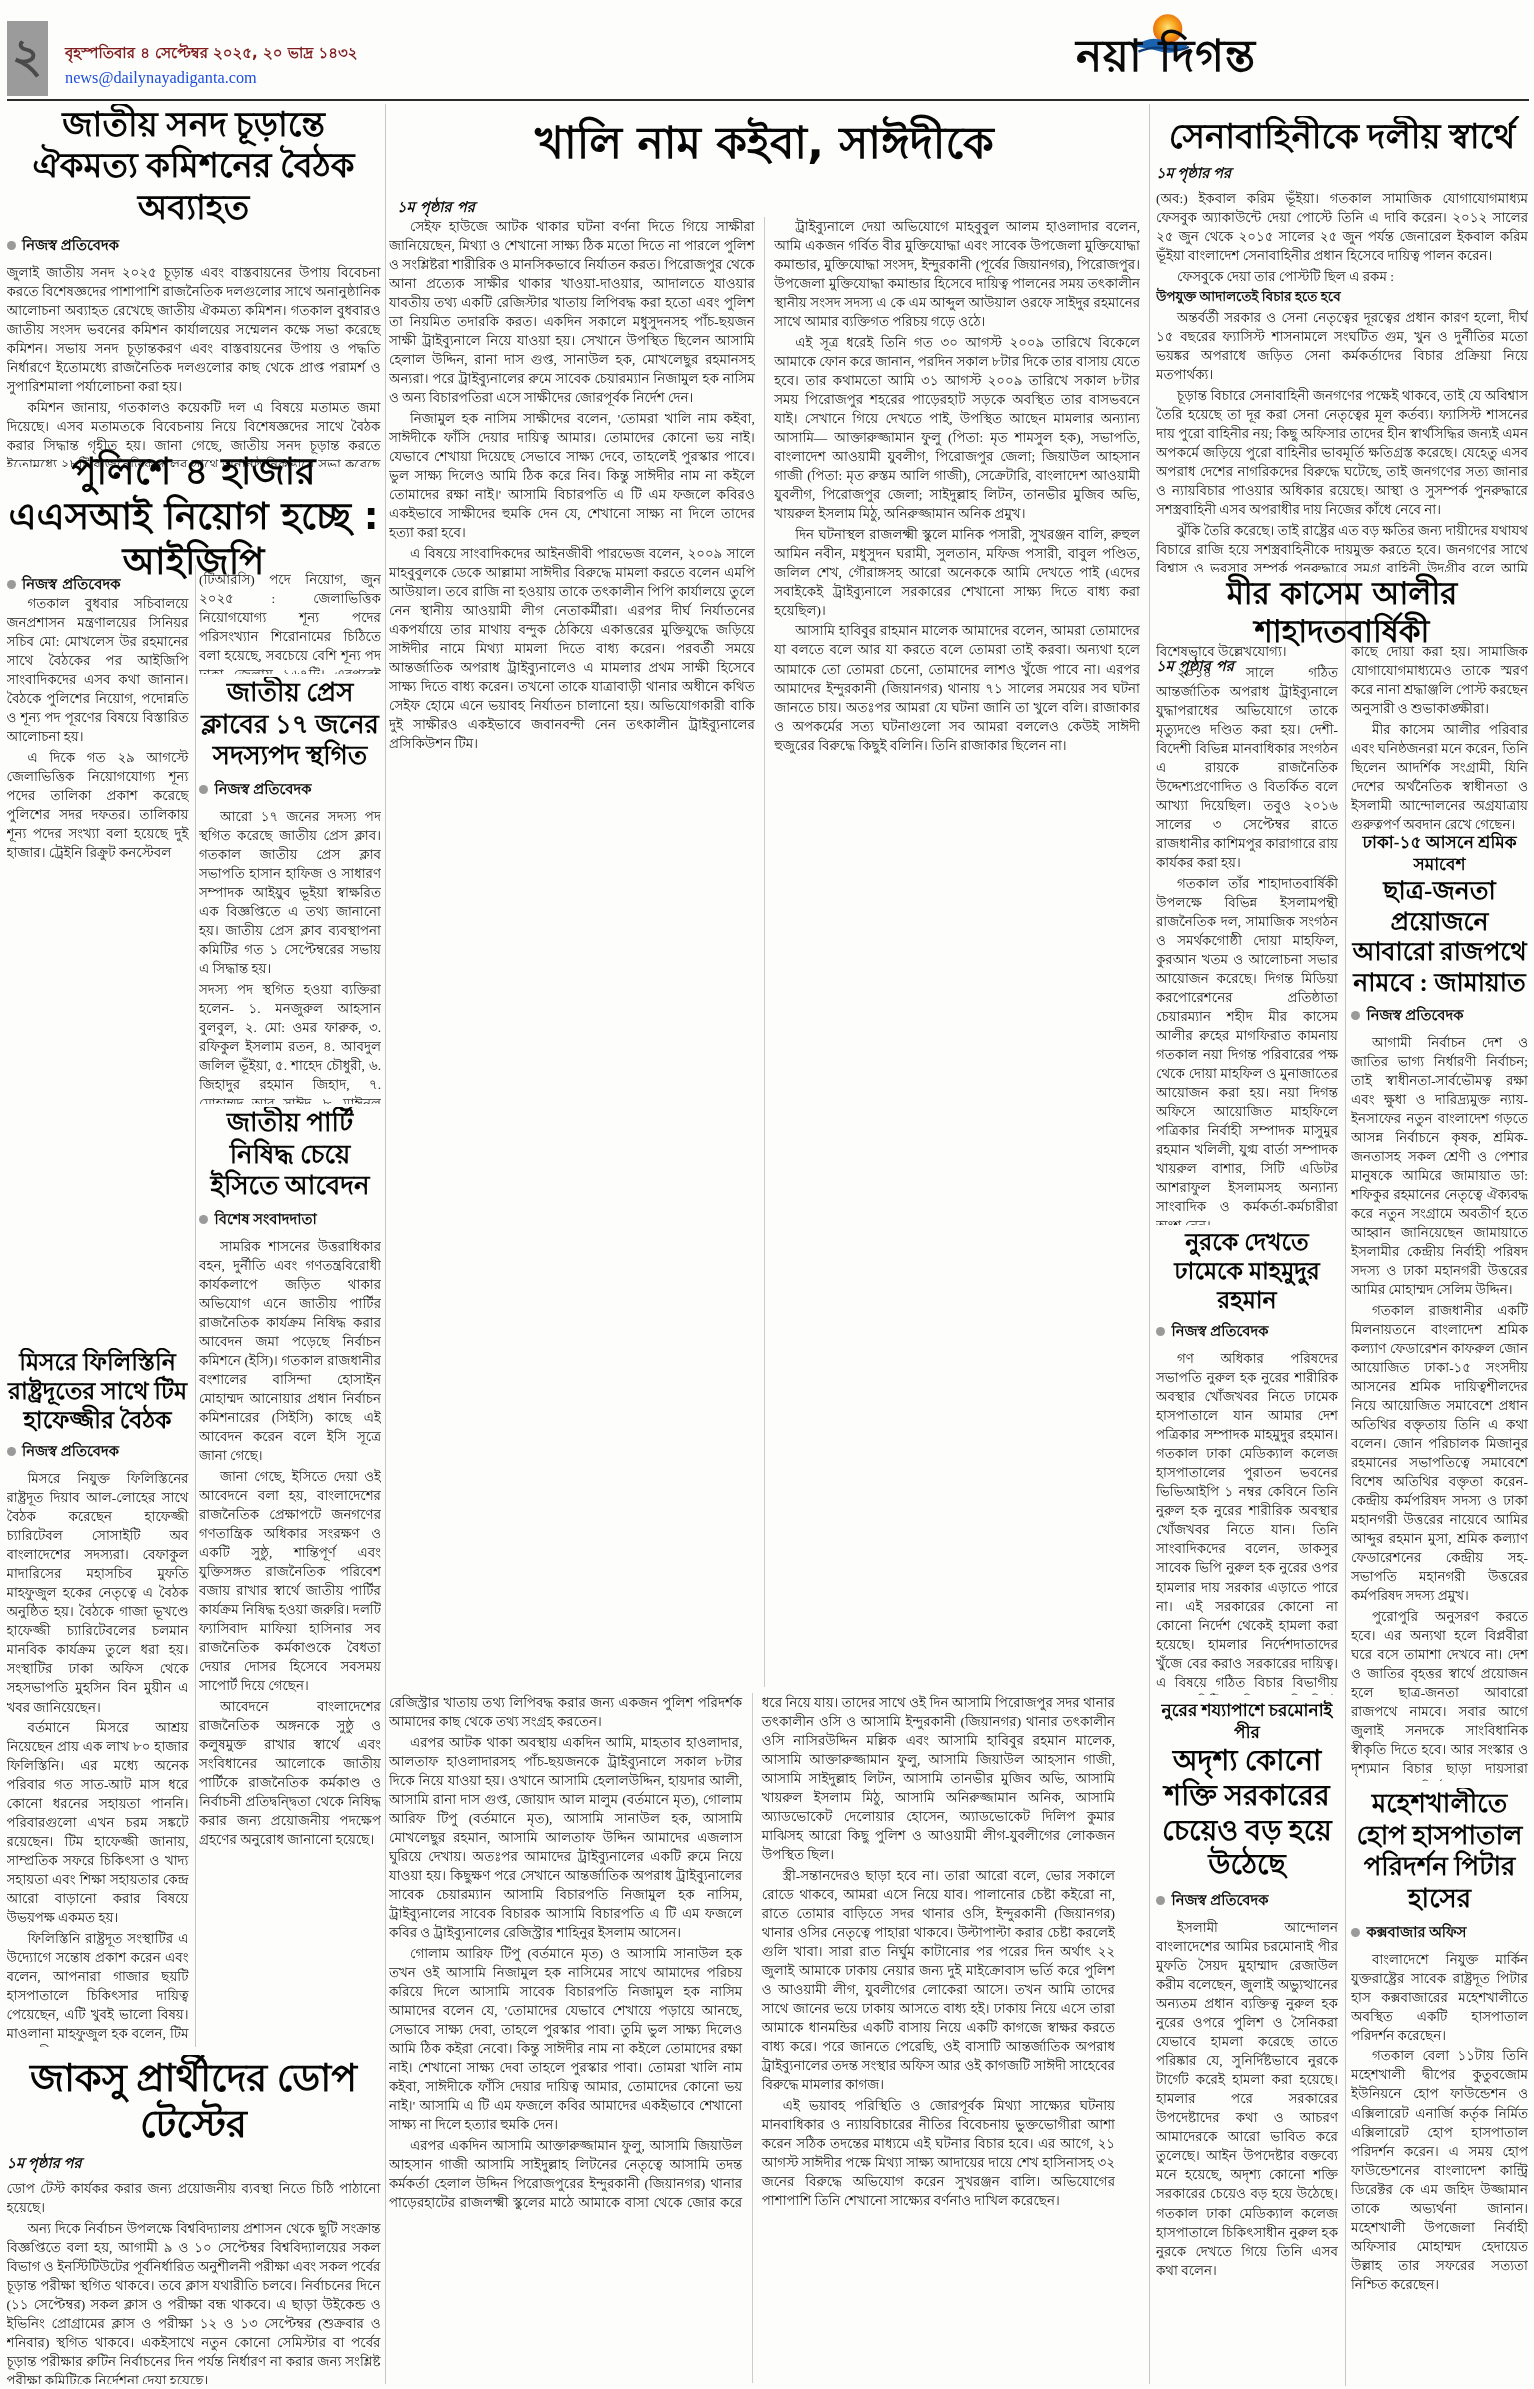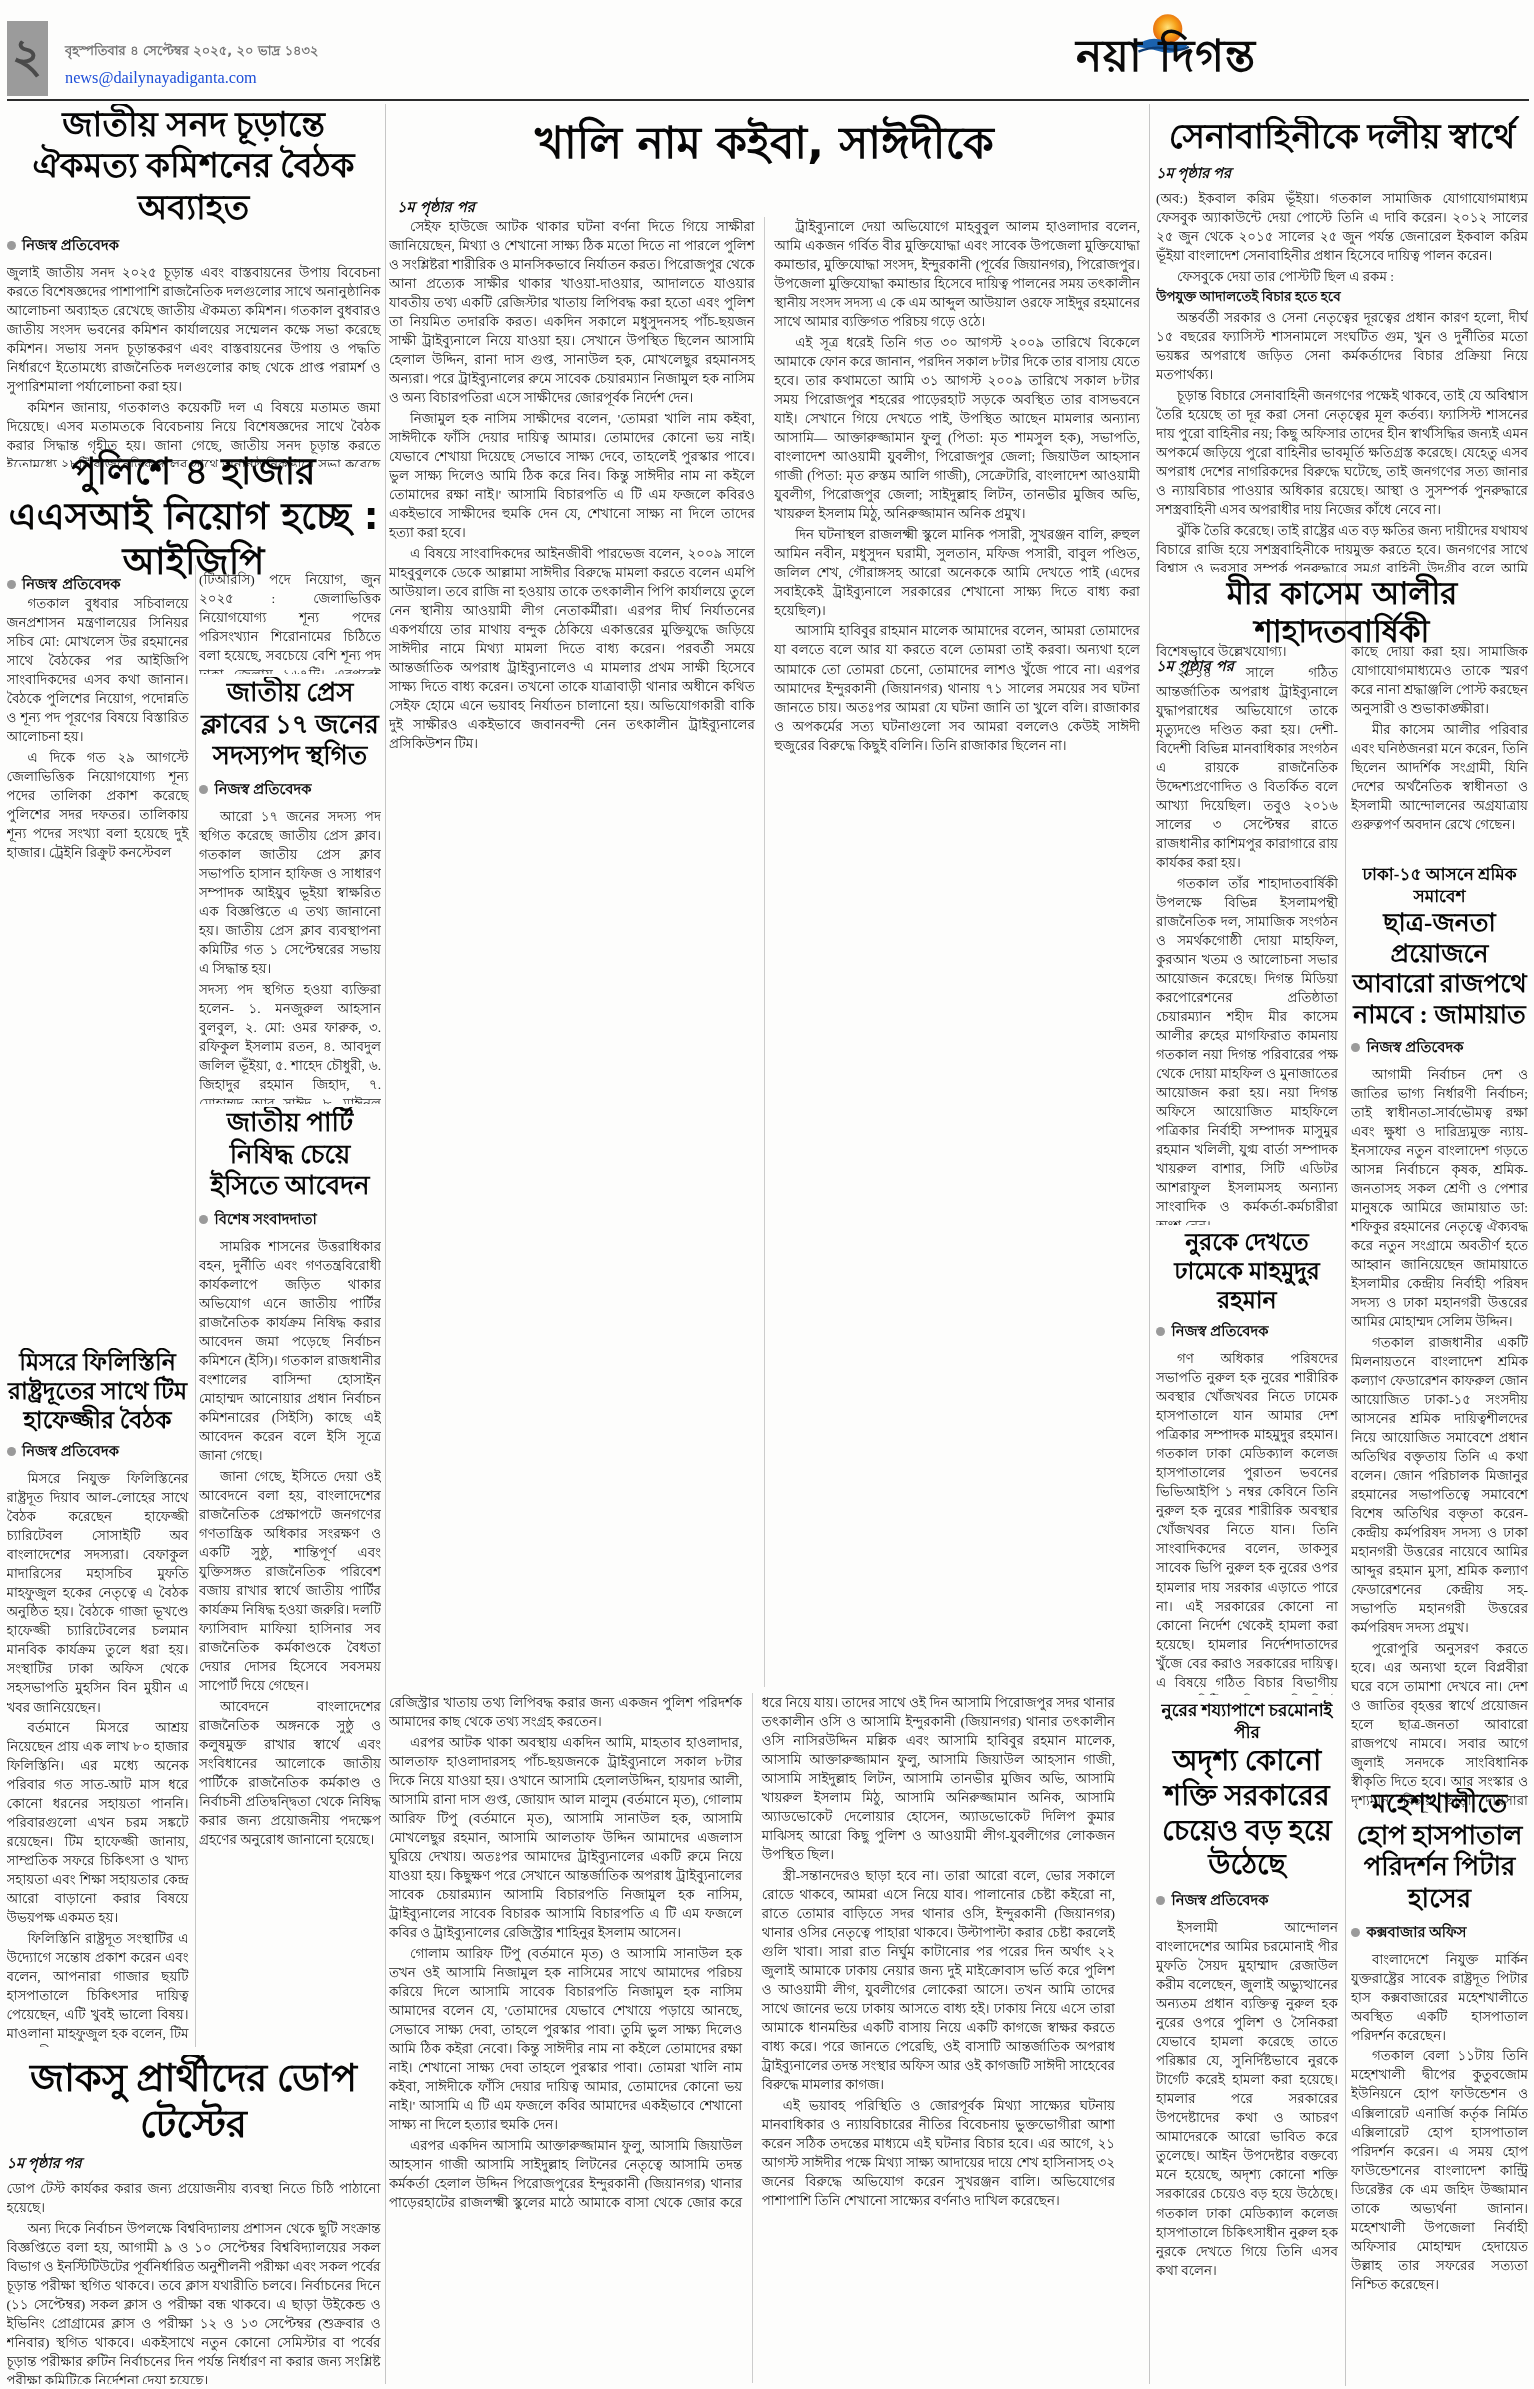--- a/index.html
+++ b/index.html
@@ -7,21 +7,21 @@
     width:1535px;height:2389px;position:relative;
     background:#fdfdfc;
     font-family:"DejaVu Sans","Liberation Sans",sans-serif;
     color:#141414;
   }
   .abs{position:absolute;}
   
   .pagenum-box{left:6.5px;top:21px;width:41px;height:75px;background:#9b9b9b;
     display:flex;align-items:center;justify-content:center;
     font-size:47px;color:#4a4a4a;font-weight:bold;}
-  .dateline{left:65px;top:41px;font-size:13px;font-weight:600;color:#737373;}
+  .dateline{left:65px;top:41px;font-size:15px;font-weight:600;color:#7f1d1d;}
   .email{left:65px;top:68px;font-size:16.3px;font-family:"Liberation Serif","DejaVu Serif",serif;color:#1d4ed8;}
   .logo-box{left:1076px;top:11.4px;width:212px;height:85px;}
   .logo-emblem{position:absolute;left:54px;top:0;}
   .logo-text{position:absolute;left:0;bottom:0;font-size:44px;font-weight:800;color:#0a0a0a;letter-spacing:0.8px;white-space:nowrap;}
   .header-rule{left:6.5px;top:99px;width:1522px;height:1.6px;background:#2b2b2b;}
   
   .vrule{width:0.8px;background:#c6c6c6;}
   
   .headline{font-weight:800;color:#070707;text-align:center;line-height:1.22;}
   .h54{font-size:44px;} .h47{font-size:37px;} .h44{font-size:34px;} .h40{font-size:31px;}
@@ -194,21 +194,21 @@
   <p>২০১৪ সালে গঠিত আন্তর্জাতিক অপরাধ ট্রাইব্যুনালে যুদ্ধাপরাধের অভিযোগে তাকে মৃত্যুদণ্ডে দণ্ডিত করা হয়। দেশী-বিদেশী বিভিন্ন মানবাধিকার সংগঠন এ রায়কে রাজনৈতিক উদ্দেশ্যপ্রণোদিত ও বিতর্কিত বলে আখ্যা দিয়েছিল। তবুও ২০১৬ সালের ৩ সেপ্টেম্বর রাতে রাজধানীর কাশিমপুর কারাগারে রায় কার্যকর করা হয়।</p>
   <p>গতকাল তাঁর শাহাদাতবার্ষিকী উপলক্ষে বিভিন্ন ইসলামপন্থী রাজনৈতিক দল, সামাজিক সংগঠন ও সমর্থকগোষ্ঠী দোয়া মাহফিল, কুরআন খতম ও আলোচনা সভার আয়োজন করেছে। দিগন্ত মিডিয়া করপোরেশনের প্রতিষ্ঠাতা চেয়ারম্যান শহীদ মীর কাসেম আলীর রুহের মাগফিরাত কামনায় গতকাল নয়া দিগন্ত পরিবারের পক্ষ থেকে দোয়া মাহফিল ও মুনাজাতের আয়োজন করা হয়। নয়া দিগন্ত অফিসে আয়োজিত মাহফিলে পত্রিকার নির্বাহী সম্পাদক মাসুমুর রহমান খলিলী, যুগ্ম বার্তা সম্পাদক খায়রুল বাশার, সিটি এডিটর আশরাফুল ইসলামসহ অন্যান্য সাংবাদিক ও কর্মকর্তা-কর্মচারীরা অংশ নেন।</p>
 
 </div>
 <div class="abs clip body-txt" style="left:1351px;top:642px;width:177px;height:187px;">
   <p class="noind">কাছে দোয়া করা হয়। সামাজিক যোগাযোগমাধ্যমেও তাকে স্মরণ করে নানা শ্রদ্ধাঞ্জলি পোস্ট করছেন অনুসারী ও শুভাকাঙ্ক্ষীরা।</p>
   <p>মীর কাসেম আলীর পরিবার এবং ঘনিষ্ঠজনরা মনে করেন, তিনি ছিলেন আদর্শিক সংগ্রামী, যিনি দেশের অর্থনৈতিক স্বাধীনতা ও ইসলামী আন্দোলনের অগ্রযাত্রায় গুরুত্বপূর্ণ অবদান রেখে গেছেন।</p>
 
 </div>
 
-<div class="abs clip" style="left:1351px;top:832px;width:177px;height:949px;margin-top:32px;">
+<div class="abs clip" style="left:1351px;top:832px;width:177px;height:949px;">
   <div class="kicker">ঢাকা-১৫ আসনে শ্রমিক সমাবেশ</div>
   <div class="headline h32">ছাত্র-জনতা প্রয়োজনে আবারো রাজপথে নামবে : জামায়াত</div>
   <div class="byline">
       <span class="dot"></span>
     <span>নিজস্ব প্রতিবেদক</span>
     </div>
   <div class="body-txt">
     <p>আগামী নির্বাচন দেশ ও জাতির ভাগ্য নির্ধারণী নির্বাচন; তাই স্বাধীনতা-সার্বভৌমত্ব রক্ষা এবং ক্ষুধা ও দারিদ্র্যমুক্ত ন্যায়-ইনসাফের নতুন বাংলাদেশ গড়তে আসন্ন নির্বাচনে কৃষক, শ্রমিক-জনতাসহ সকল শ্রেণী ও পেশার মানুষকে আমিরে জামায়াত ডা: শফিকুর রহমানের নেতৃত্বে ঐক্যবদ্ধ করে নতুন সংগ্রামে অবতীর্ণ হতে আহ্বান জানিয়েছেন জামায়াতে ইসলামীর কেন্দ্রীয় নির্বাহী পরিষদ সদস্য ও ঢাকা মহানগরী উত্তরের আমির মোহাম্মদ সেলিম উদ্দিন।</p>
     <p>গতকাল রাজধানীর একটি মিলনায়তনে বাংলাদেশ শ্রমিক কল্যাণ ফেডারেশন কাফরুল জোন আয়োজিত ঢাকা-১৫ সংসদীয় আসনের শ্রমিক দায়িত্বশীলদের নিয়ে আয়োজিত সমাবেশে প্রধান অতিথির বক্তৃতায় তিনি এ কথা বলেন। জোন পরিচালক মিজানুর রহমানের সভাপতিত্বে সমাবেশে বিশেষ অতিথির বক্তৃতা করেন- কেন্দ্রীয় কর্মপরিষদ সদস্য ও ঢাকা মহানগরী উত্তরের নায়েবে আমির আব্দুর রহমান মুসা, শ্রমিক কল্যাণ ফেডারেশনের কেন্দ্রীয় সহ-সভাপতি মহানগরী উত্তরের কর্মপরিষদ সদস্য প্রমুখ।</p>
     <p>পুরোপুরি অনুসরণ করতে হবে। এর অন্যথা হলে বিপ্লবীরা ঘরে বসে তামাশা দেখবে না। দেশ ও জাতির বৃহত্তর স্বার্থে প্রয়োজন হলে ছাত্র-জনতা আবারো রাজপথে নামবে। সবার আগে জুলাই সনদকে সাংবিধানিক স্বীকৃতি দিতে হবে। আর সংস্কার ও দৃশ্যমান বিচার ছাড়া দায়সারা গোছের নির্বাচন জনগণ কোনোভাবেই মেনে নেবে না। তিনি নির্বাচনে পিআর পদ্ধতির কথা উল্লেখ করে বলেন, প্রচলিত পদ্ধতির নির্বাচনের জনমতের পুরোপুরি প্রতিফলন হয় না। তাই আগামী নির্বাচন পিআর পদ্ধতিই হতে হবে। তিনি পিআর পদ্ধতি নির্বাচন করার জন্য আরপিও সংশোধন ও গেজেট নোটিফিকেশন জারি করতে নির্বাচন কমিশনকে কার্যকর পদক্ষেপ গ্রহণের আহ্বান জানান।</p>

